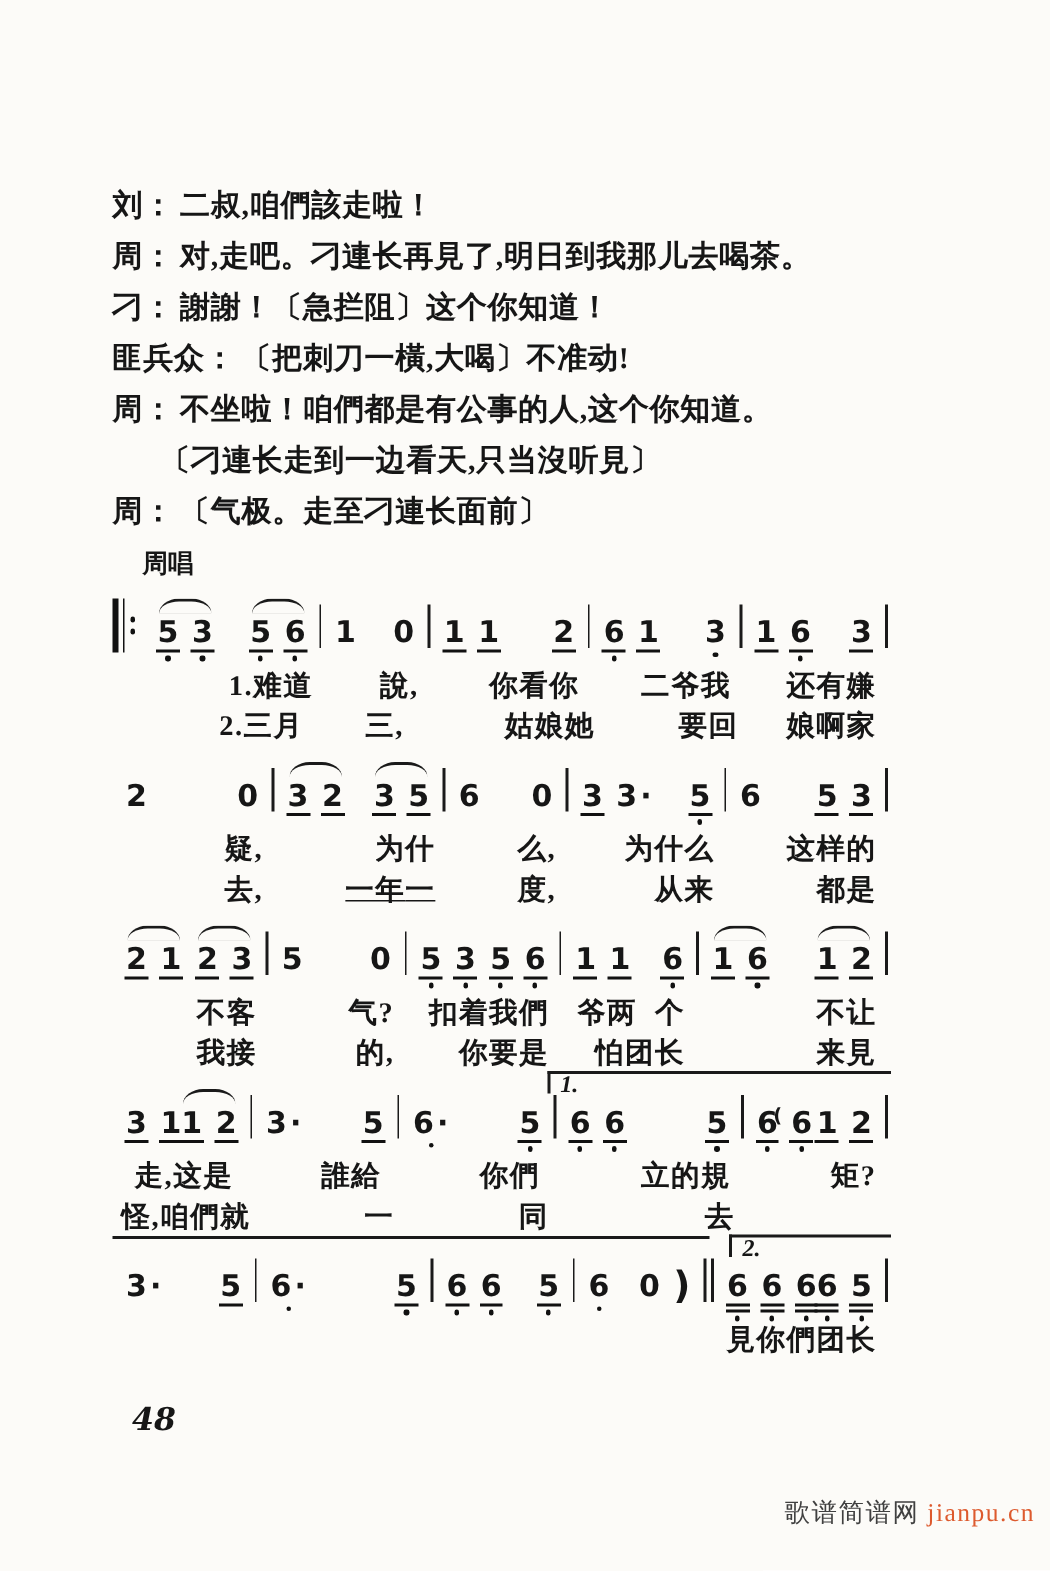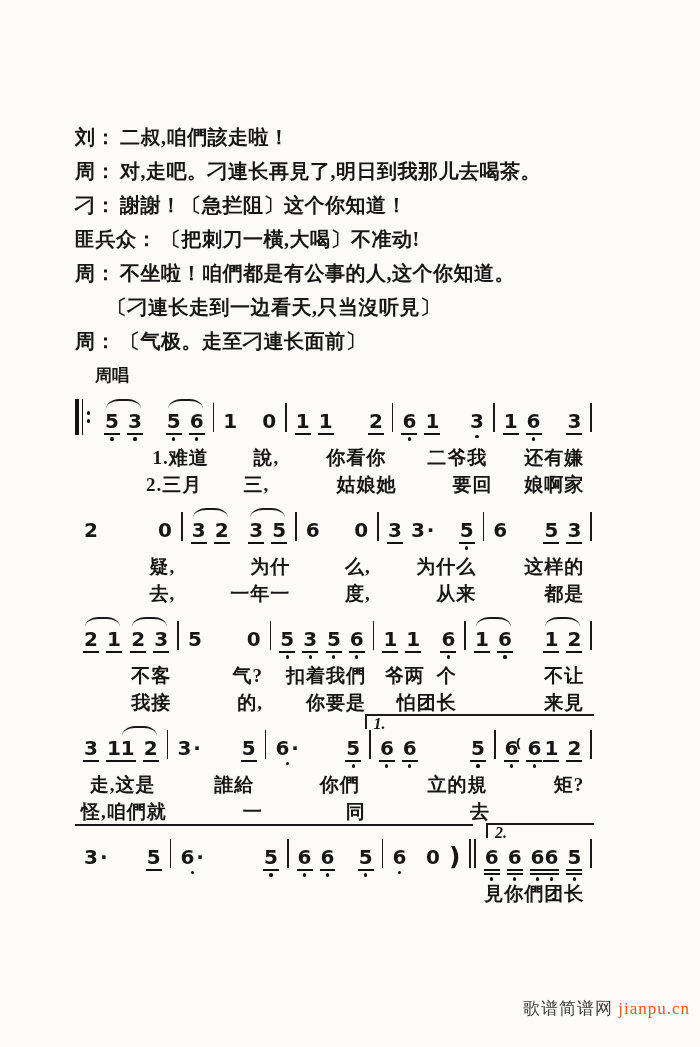--- a/index.html
+++ b/index.html
@@ -265,21 +265,21 @@
               <span class="syl">这</span>
               <span class="syl">样的</span>
             </div>
             <div class="lbar"></div>
           </div>
           <div class="lyrrow">
             <div class="lcell" style="flex-grow: 1.1;">
               <span class="syl">去,</span>
             </div>
             <div class="lbar"></div>
-            <div class="lcell" style="flex-grow: 1.18;">
+            <div class="lcell" style="flex-grow: 1.18; text-decoration: underline;">
               <span class="syl">一年</span>
               <span class="syl">一</span>
             </div>
             <div class="lbar"></div>
             <div class="lcell" style="flex-grow: 0.78;">
               <span class="syl">度,</span>
             </div>
             <div class="lbar"></div>
             <div class="lcell" style="flex-grow: 1.07;">
               <span class="syl">从来</span>
@@ -577,14 +577,15 @@
             <div class="lcell" style="flex-grow: 0.85;"></div>
             <div class="lbar"></div>
             <div class="lcell" style="flex-grow: 1.12;">
               <span class="syl">見你們团长</span>
             </div>
             <div class="lbar"></div>
           </div>
         </div>
       </div>
   </div>
+  <div class="pagenum">48</div>
   <div class="watermark"><span class="wm-site">歌谱简谱网</span> <span class="wm-domain">jianpu.cn</span></div>
 </div>
 
 </body></html>

